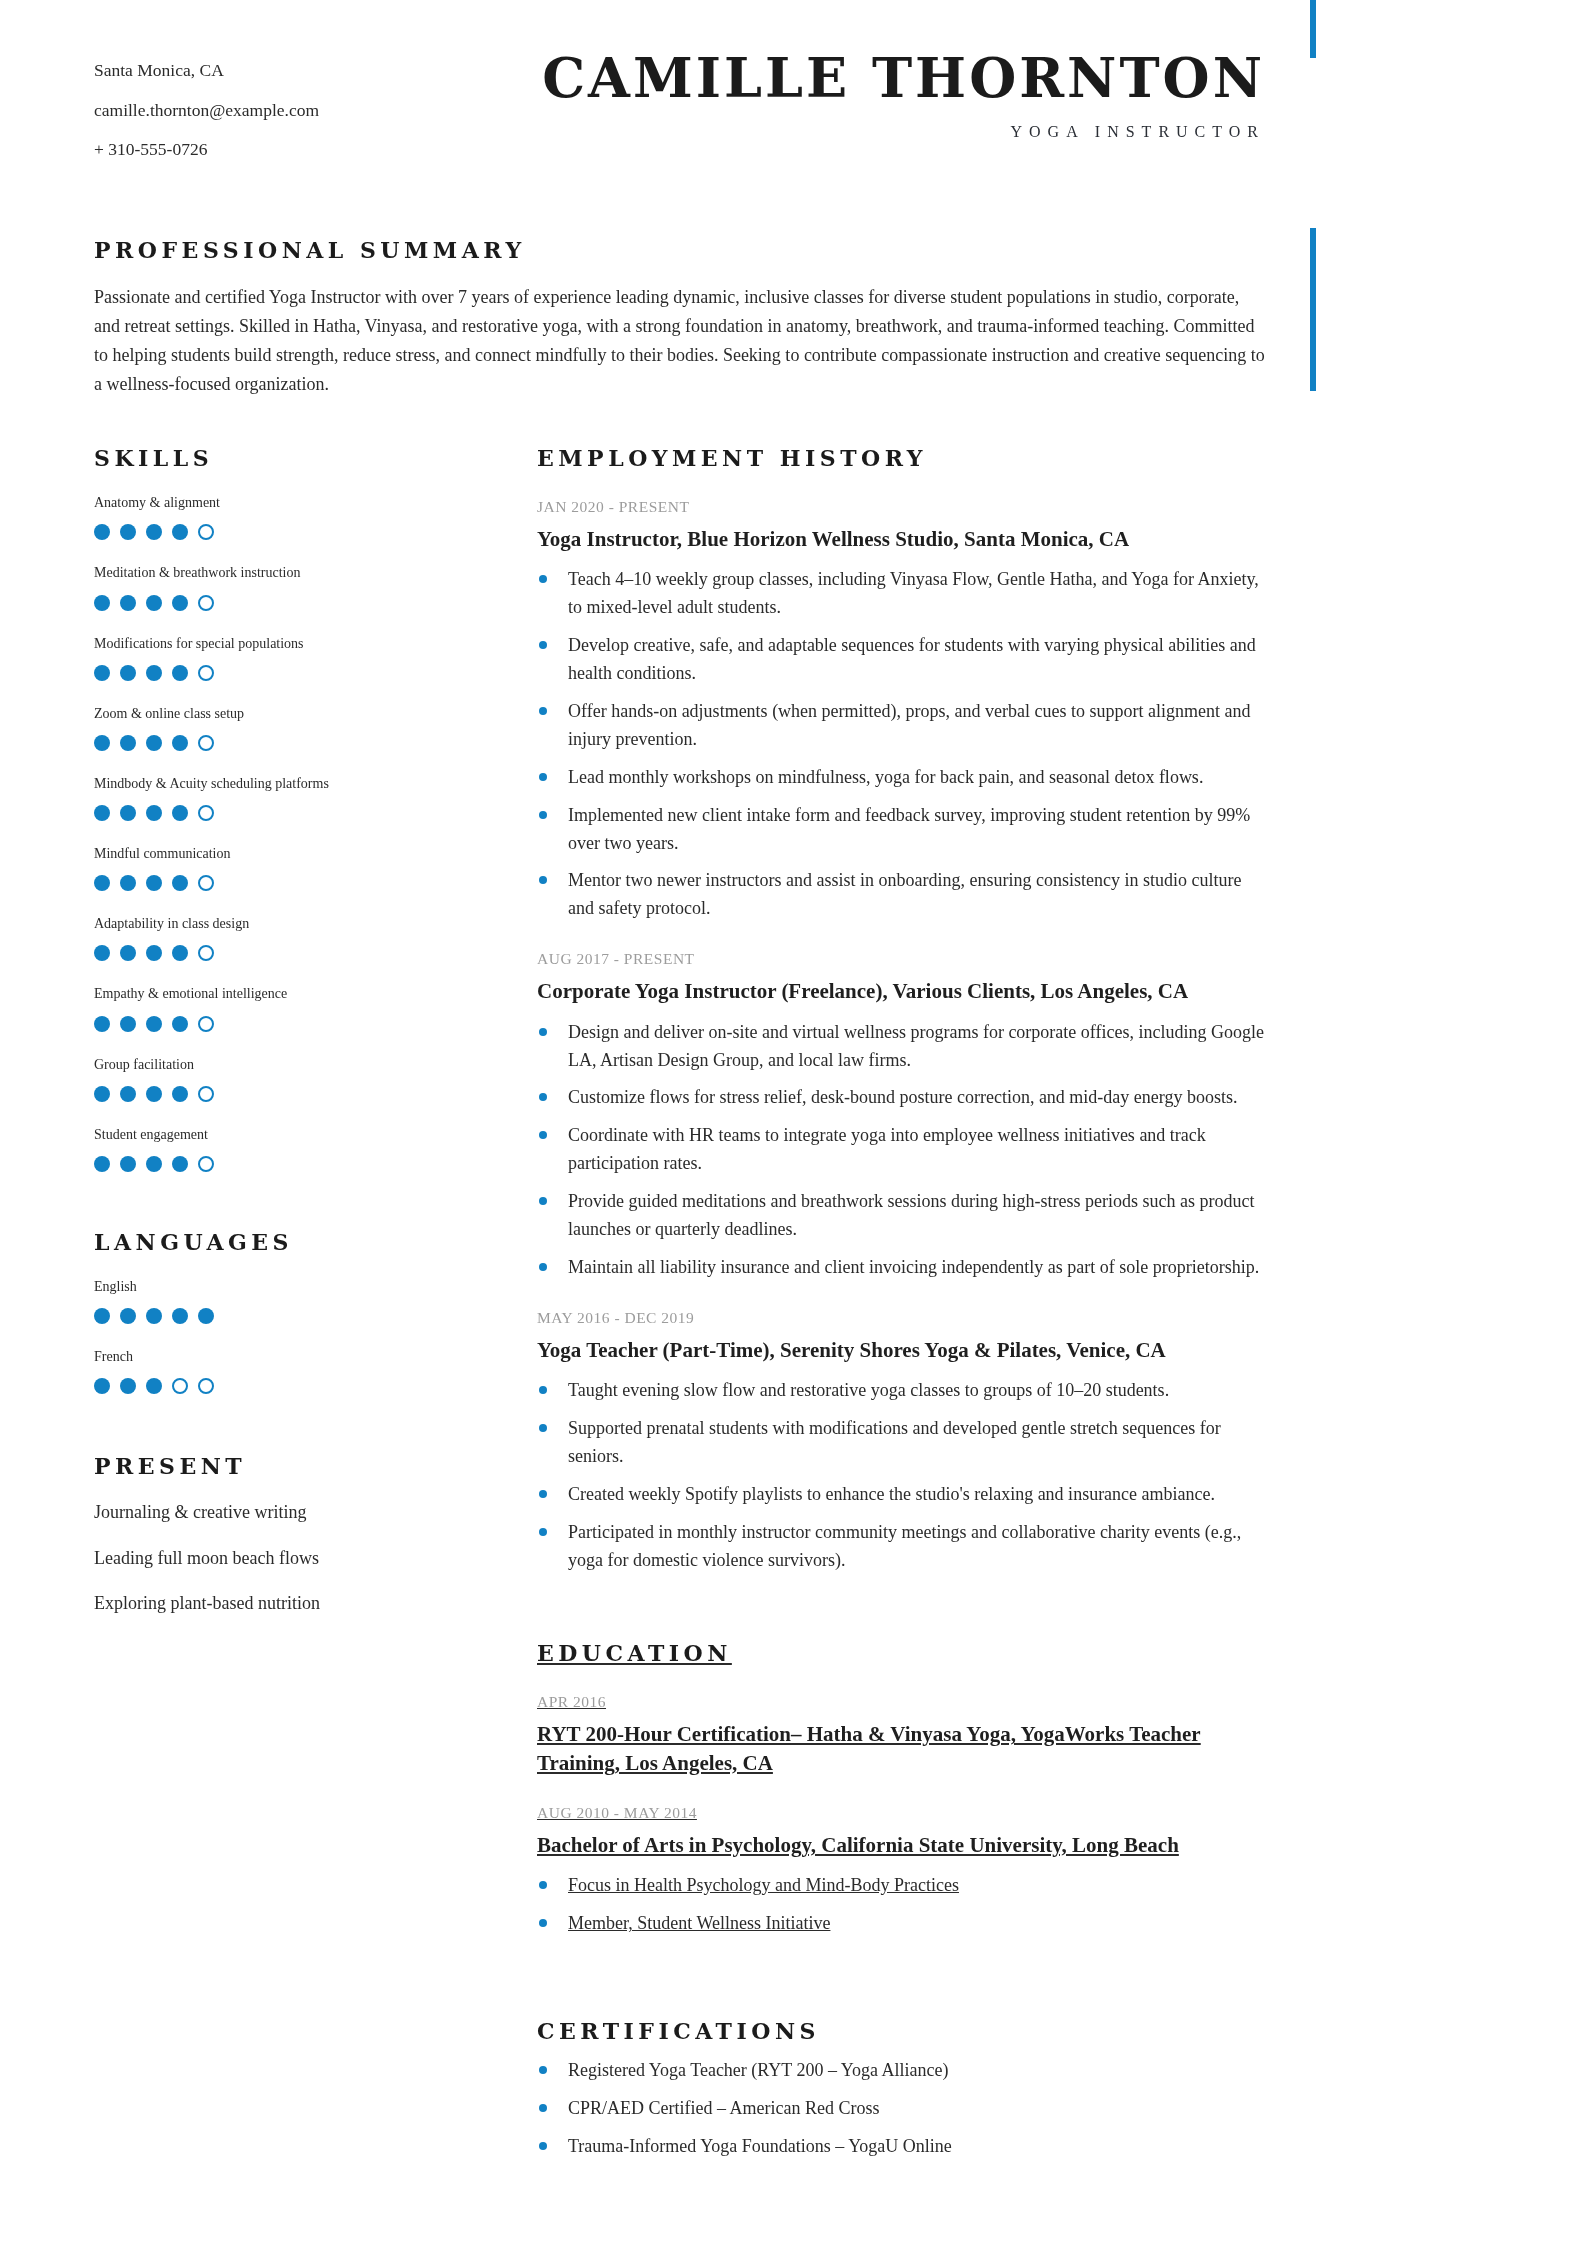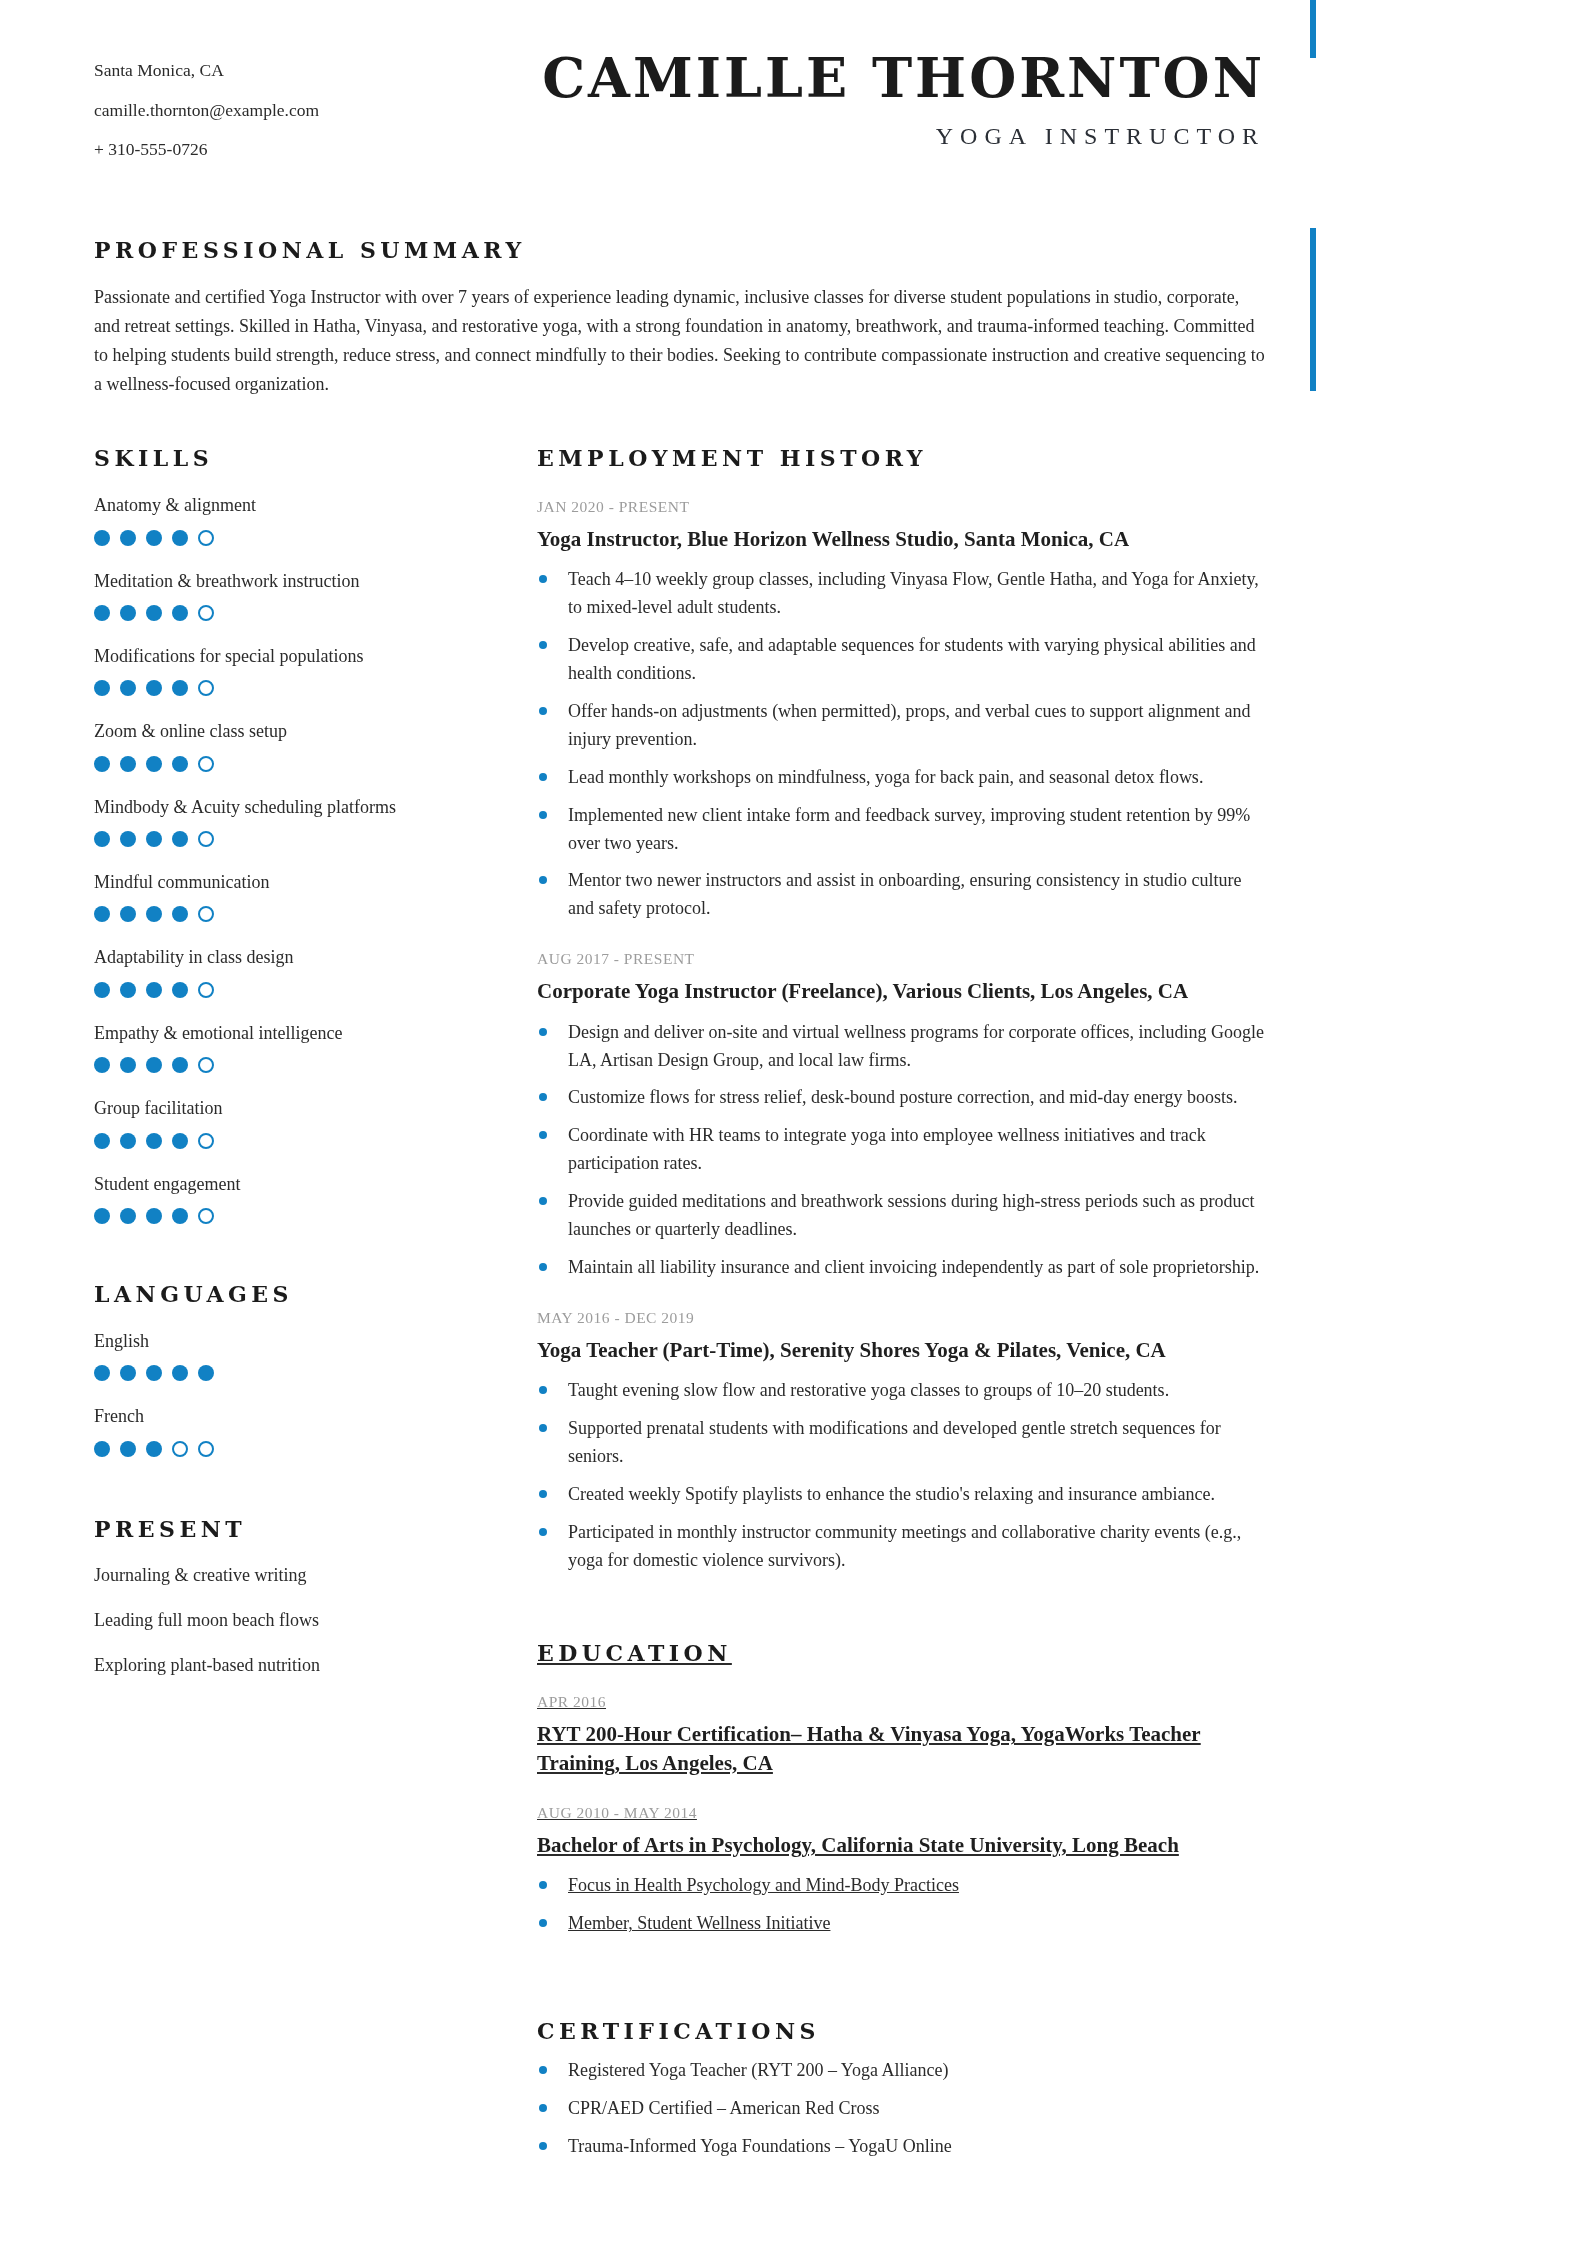--- a/index.html
+++ b/index.html
@@ -27,21 +27,21 @@
     font-family:"DejaVu Serif",serif;
     font-weight:700;
     font-size:54px;
     letter-spacing:3px;
     line-height:1.05;
     color:var(--heading-text,#1b1b1b);
     white-space:nowrap;
   }
   .role-title{
     margin-top:16px;
-    font-size:24px;
+    font-size:16px;
     letter-spacing:7px;
     color:#2b2f36;
     white-space:nowrap;
   }
 
   h2.section{
     margin:0;
     font-family:"DejaVu Serif",serif;
     font-weight:700;
     font-size:22px;
@@ -51,21 +51,21 @@
   }
 
   .summary{margin-top:56px;}
   .summary p{margin:20px 0 0;font-size:18px;line-height:1.62;max-width:1360px;}
 
   .columns{display:flex;margin-top:46px;align-items:flex-start;gap:24px;}
   .col-left{width:400px;flex:none;}
   .col-right{flex:1;min-width:0;padding-left:19px;}
 
   .rate-item{margin-top:23px;}
-  .rate-label{font-size:18px;line-height:1.3;}
+  .rate-label{font-size:14px;line-height:1.3;}
   .dots{margin-top:12px;display:flex;gap:10px;height:17px;}
   .dot{width:16px;height:16px;border-radius:50%;background:var(--accent,#1181c4);box-sizing:border-box;}
   .dot.empty{background:transparent;border:2.5px solid var(--accent,#1181c4);}
 
   .sec-languages{margin-top:56px;}
   .sec-hobbies{margin-top:58px;}
   .hobby{font-size:18px;margin-top:21px;line-height:1.35;}
 
   .job{margin-top:27px;}
   .job-dates{font-size:15.5px;letter-spacing:0.5px;color:var(--muted-date,#9c9c9c);}

